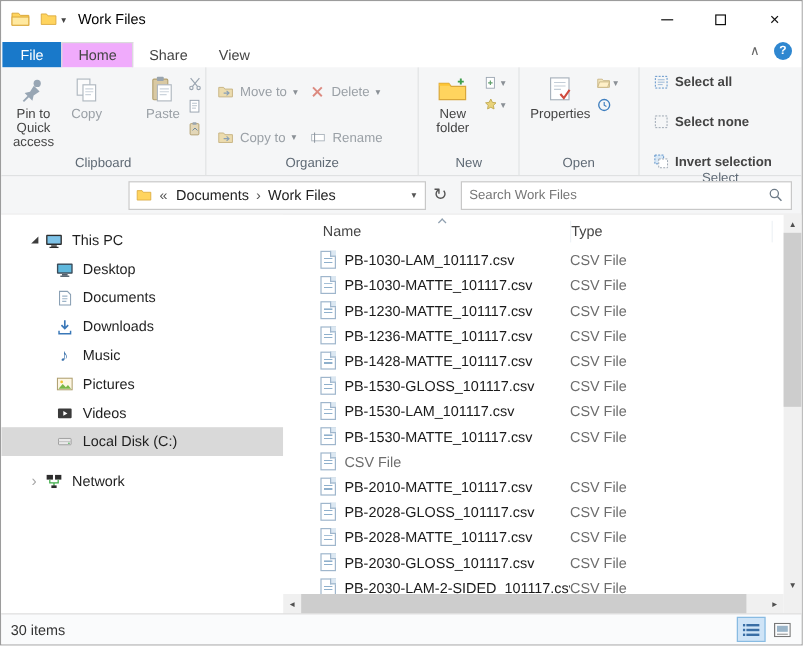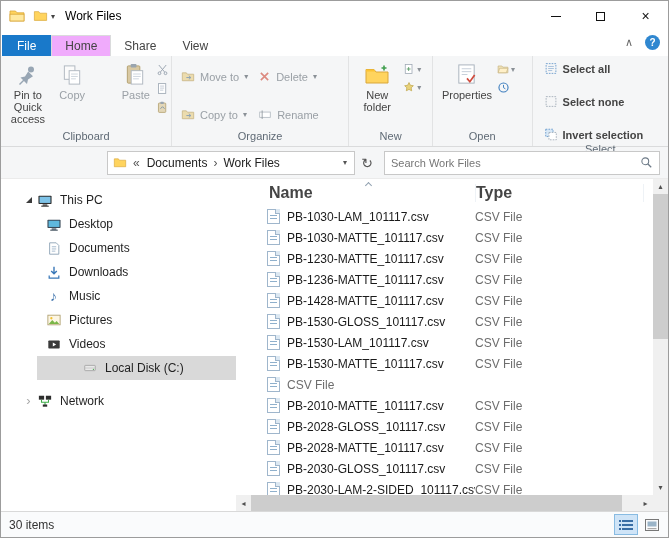--- a/index.html
+++ b/index.html
@@ -60,28 +60,28 @@
   
   .main { height:332px; display:flex; background:#fff; }
   .sidebar { width:235px; background:#fff; padding-top:9px; overflow:hidden; flex-shrink:0; }
   .nav-item { height:24px; display:flex; align-items:center; font-size:12px; color:#1f1f1f; }
   .nav-root { padding-left:20px; }
   .nav-child { padding-left:44px; }
   .chev-slot { width:15px; display:flex; align-items:center; justify-content:center; }
   .chev-exp { width:0; height:0; border-bottom:6px solid #3c3c3c; border-left:6px solid transparent; }
   .chev-col { color:#a8a8a8; font-size:13px; line-height:10px; }
   .nicon { width:17px; height:16px; margin-right:7px; display:flex; align-items:center; justify-content:center; flex-shrink:0; }
-  .nav-selected { background:#d9d9d9;margin-left:36px; }
+  .nav-selected { background:#d9d9d9; }
   .nav-network { margin-top:9px; }
   .note-glyph { font-size:14px; color:#3f74ad; line-height:14px; }
 
   
   .filepanel { flex:1; display:grid; grid-template-columns:1fr 15px; grid-template-rows:1fr 16px; }
   .list-area { overflow:hidden; display:flex; flex-direction:column; position:relative; }
-  .list-header { height:27px; flex-shrink:0; display:flex; align-items:center; padding-left:33px; font-size:16px; color:#454545; position:relative;font-weight:bold; }
+  .list-header { height:27px; flex-shrink:0; display:flex; align-items:center; padding-left:33px; font-size:12px; color:#454545; position:relative; }
   .hdr-name { width:207px; border-right:1px solid #eef2f6; height:18px; line-height:18px; }
   .hdr-type { width:168px; padding-left:0; border-right:1px solid #eef2f6; height:18px; line-height:18px; margin-left:0; }
   .sort-caret { position:absolute; left:130px; top:4px; width:5px; height:5px; border-left:1px solid #90a0b0; border-top:1px solid #90a0b0; transform:rotate(45deg); }
   .rows { flex:1; overflow:hidden; }
   .frow { height:21px; display:flex; align-items:center; padding-left:31px; }
   .ficon { width:13px; height:15px; background:#fff; border:1px solid #9fb6cc; position:relative; margin-right:7px; flex-shrink:0; }
   .ficon::before { content:""; position:absolute; top:-1px; right:-1px; width:4px; height:4px; background:#dce8f2; border-left:1px solid #9fb6cc; border-bottom:1px solid #9fb6cc; }
   .ficon::after { content:""; position:absolute; left:2px; right:2px; top:5px; bottom:3px; background:repeating-linear-gradient(to bottom,#8fb0cc 0 1px,transparent 1px 3px); }
   .fname { width:188px; font-size:12px; color:#1a1a1a; white-space:nowrap; overflow:hidden; }
   .ftype { font-size:12px; color:#6d6d6d; white-space:nowrap; }

